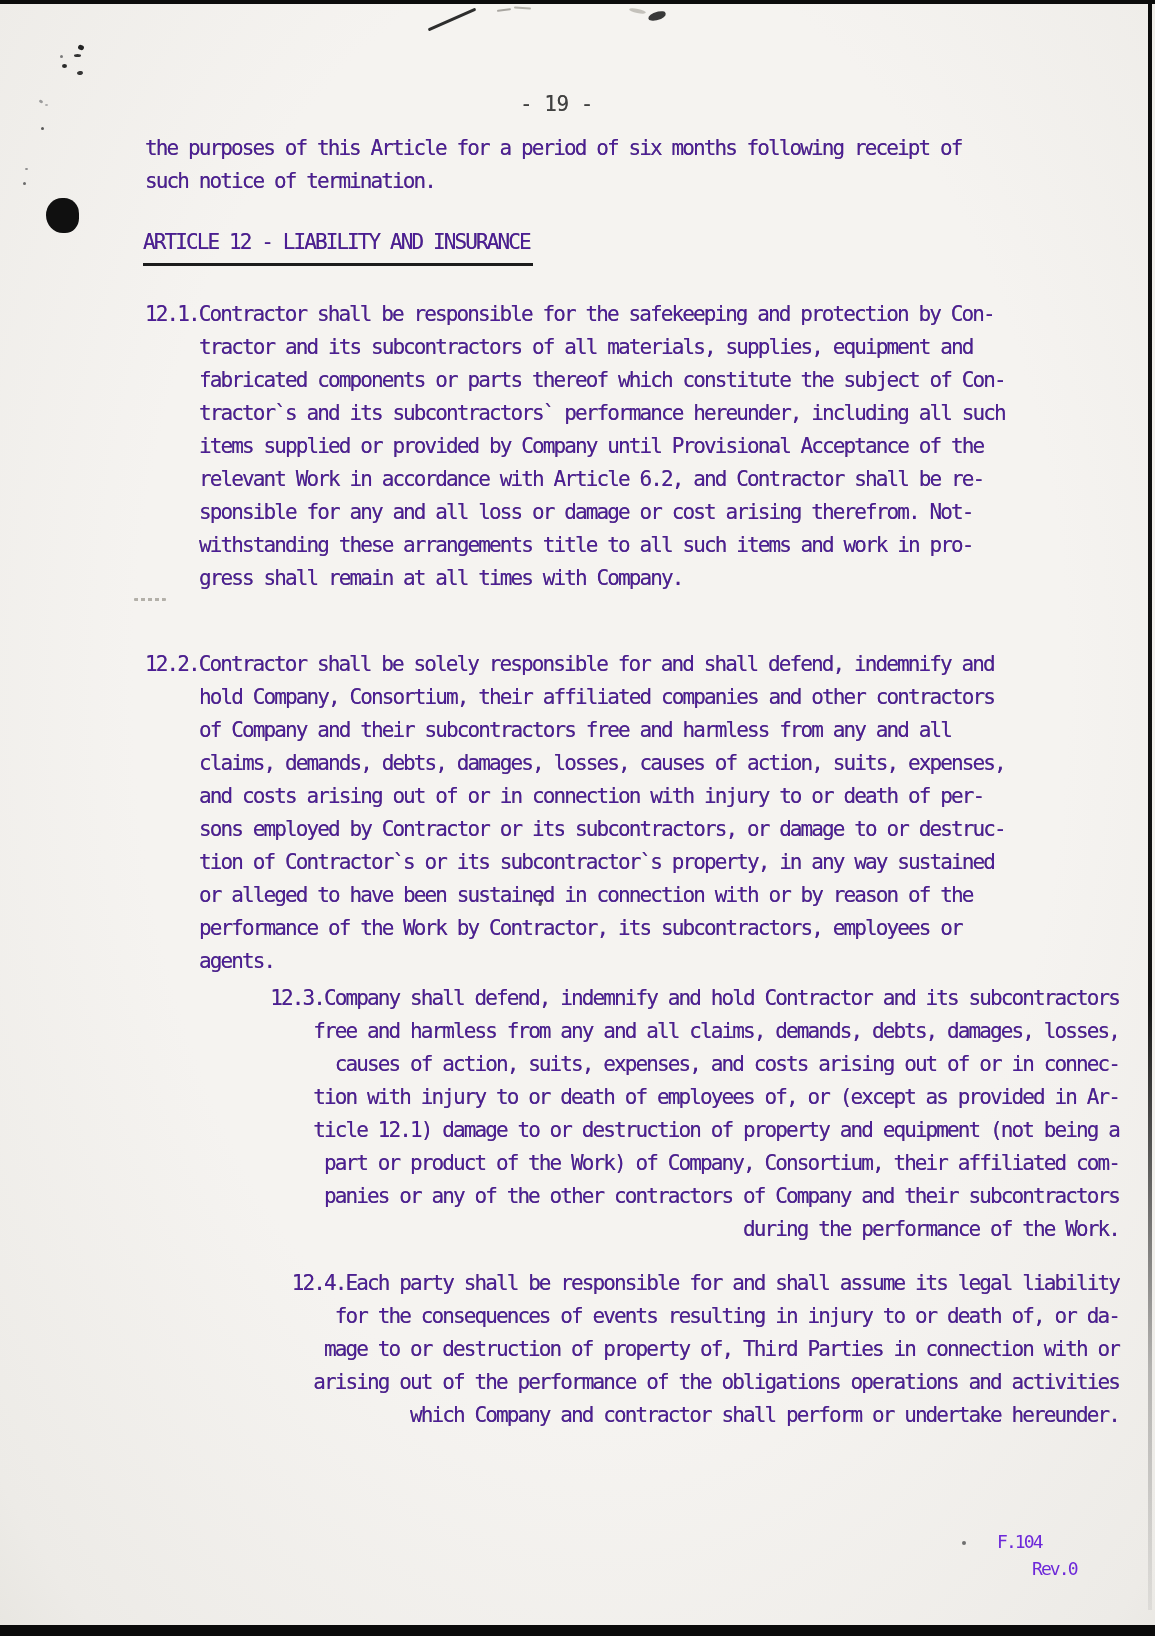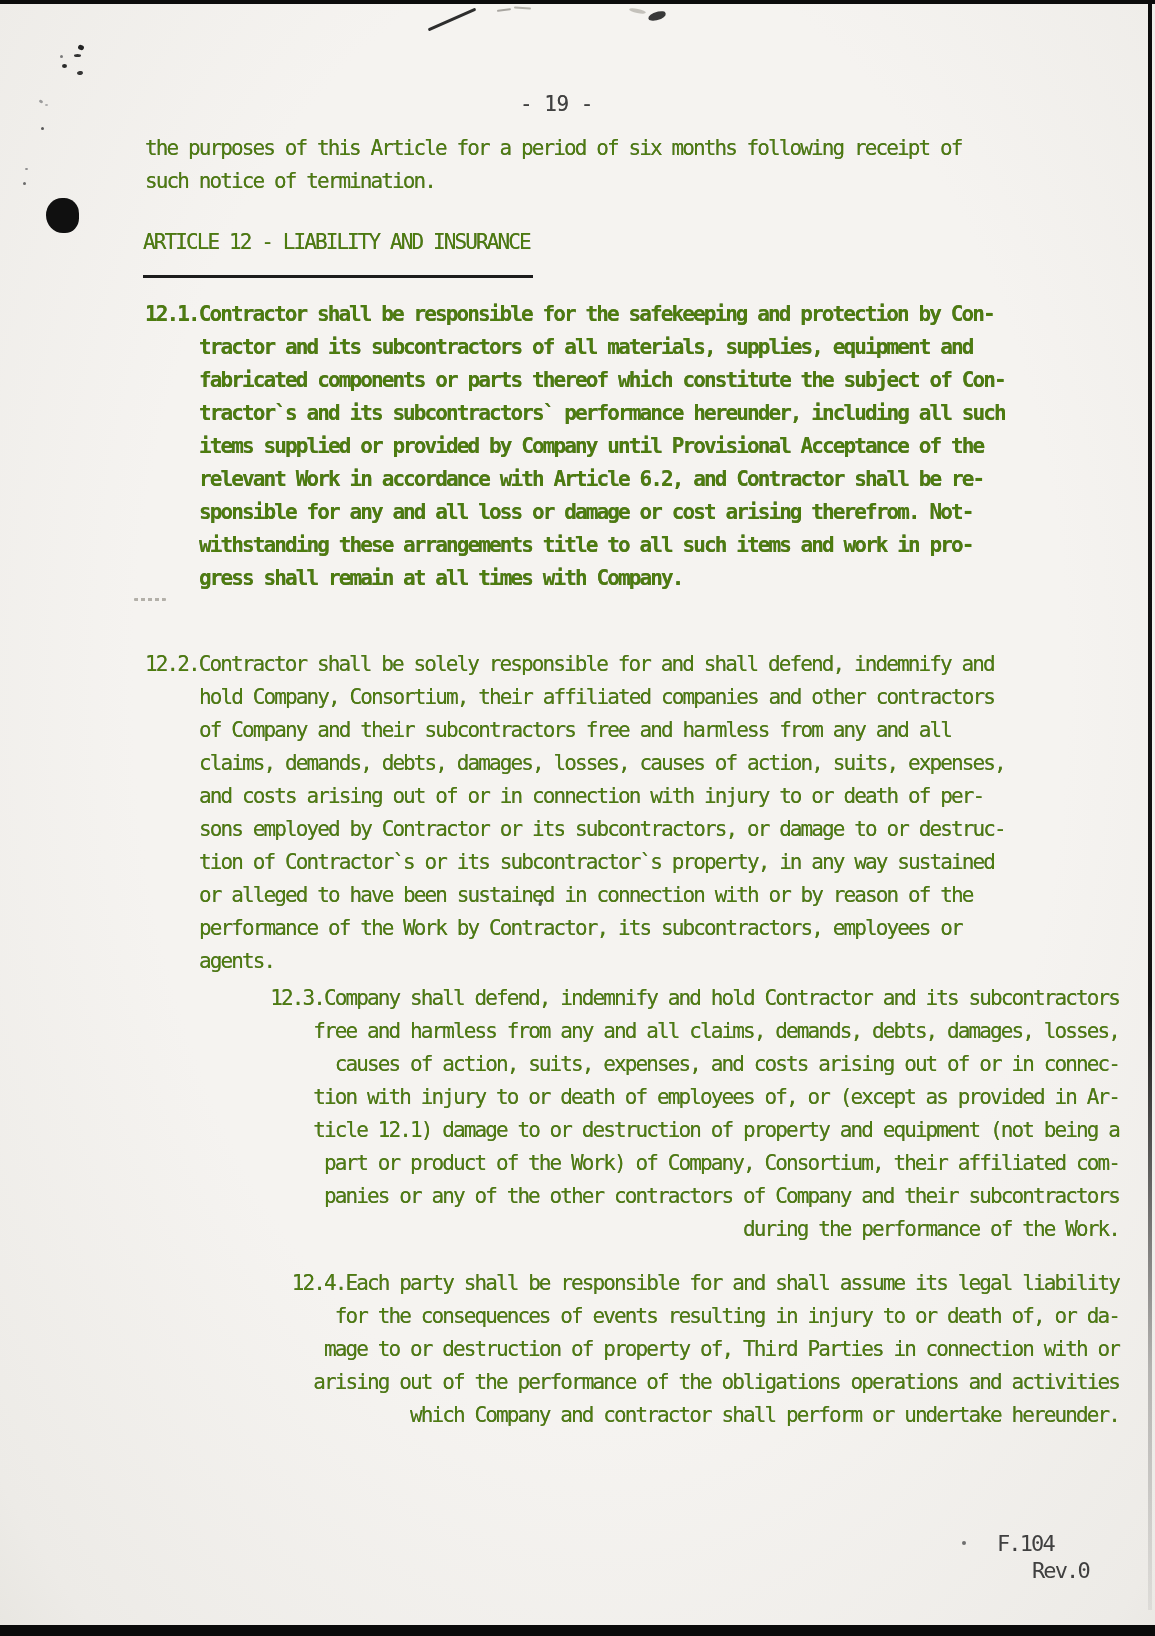--- a/index.html
+++ b/index.html
@@ -14,42 +14,42 @@
   }
   .page { position: absolute; inset: 0; }
 
   
   .tw {
     position: absolute;
     font-size: 21px;
     line-height: 33px;
     letter-spacing: -1.9px;
     white-space: pre-line;
-    color: #4d7c0f;
+    color: #4c1d95;
     text-shadow: 0 0 0.5px rgba(30,30,30,0.55);
   }
   .para { left: 145px; width: 920px; }
   .numbered { padding-left: 54px; text-indent: -54px; }
 
   .page-number { top: 88px; left: 520px; letter-spacing: -0.5px; color: #404040; }
 
   .heading-wrap { top: 226px; left: 143px; }
   .heading {
     display: inline-block;
     border-bottom: 3px solid #1c1c1c;
-    padding: 0 3px 16px 0;
+    padding: 0 3px 4px 0;
   }
 
   .intro { top: 132px; }
-  .s121 { top: 298px; font-weight: bold; }
+  .s121 { top: 298px; }
   .s122 { top: 624px; margin-top: 24px; }
   .s123 { top: 982px; text-align: right; }
   .s124 { top: 1267px; text-align: right; }
 
-  .footer-line { font-size: 22px; letter-spacing: -1.9px; color: #404040; position: absolute; text-shadow: none; }
+  .footer-line { font-size: 18px; letter-spacing: -1.9px; color: #6d28d9; position: absolute; text-shadow: none; }
   .f104 { top: 1531px; left: 997px; }
   .rev0 { top: 1558px; left: 1032px; }
 
   
   .edge-top    { position: absolute; top: 0; left: 0; width: 1155px; height: 4px; background: #0c0c0c; }
   .edge-bottom { position: absolute; top: 1625px; left: 0; width: 1155px; height: 11px; background: #0b0b0b; }
   .edge-right  { position: absolute; top: 0; left: 1148px; width: 4px; height: 1610px;
                  background: linear-gradient(#0c0c0c 0%, #141414 62%, rgba(70,70,70,0.35) 85%, rgba(120,120,120,0.12) 100%); }
 
   

